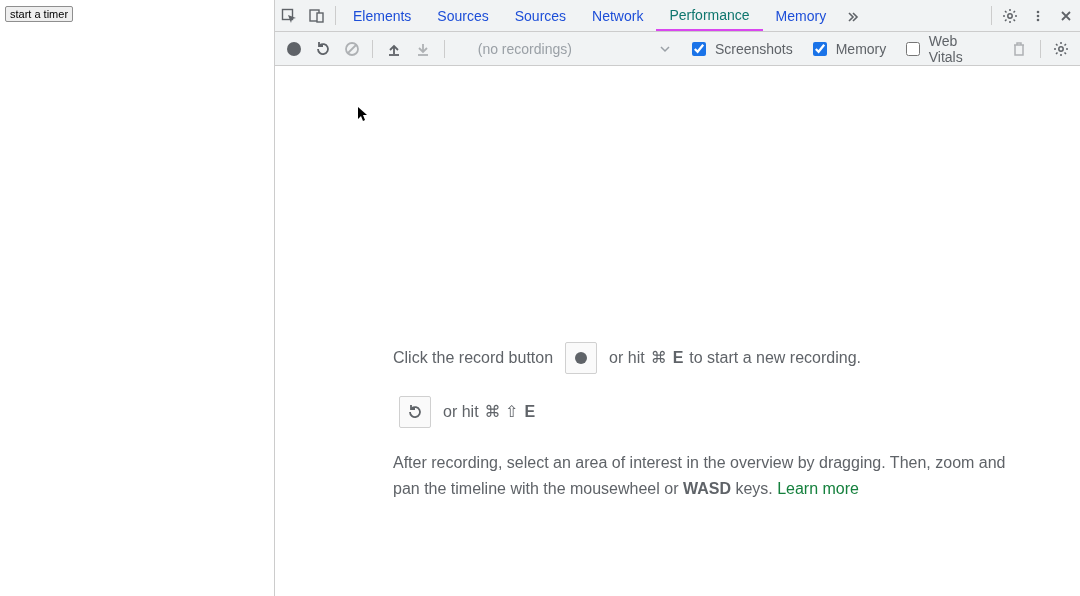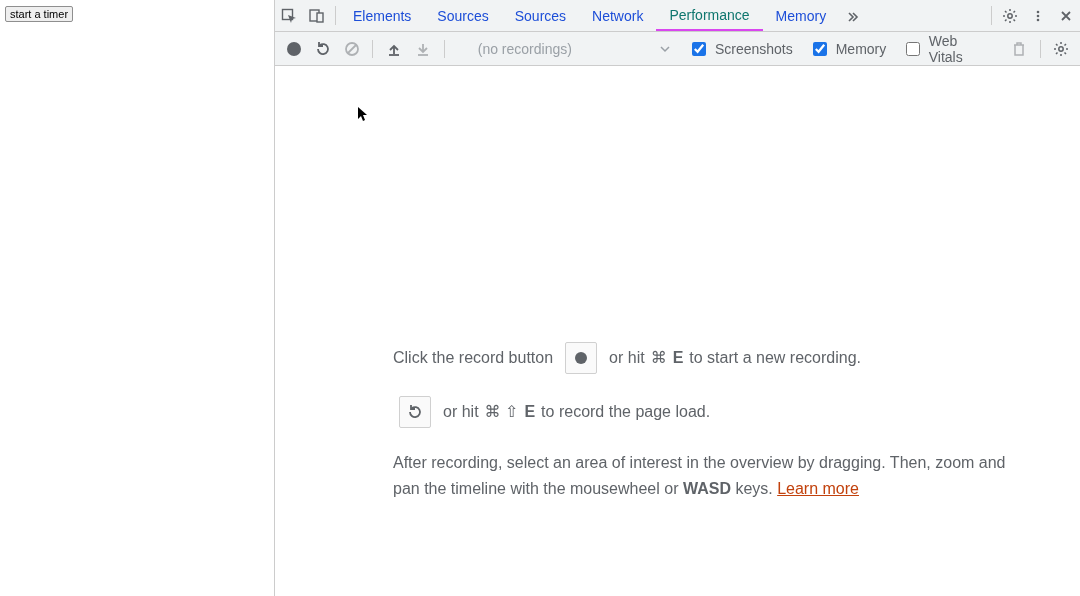--- a/index.html
+++ b/index.html
@@ -24,21 +24,21 @@
   .toolbar label.chk { display: flex; align-items: center; gap: 6px; color: #5f6368; font-size: 14px; cursor: pointer; margin: 0 6px; }
   .toolbar input[type=checkbox] { width: 14px; height: 14px; accent-color: #1a73e8; }
   .toolbar .spacer { flex: 1; }
   .content { flex: 1; background: #fff; position: relative; }
   .cursor { position: absolute; left: 82px; top: 40px; font-size: 12px; color: #000; pointer-events: none; }
   .hint { position: absolute; left: 118px; top: 276px; width: 620px; color: #5f6368; font-size: 16px; line-height: 1.6; }
   .hint .row { margin-bottom: 22px; display: flex; align-items: center; flex-wrap: wrap; gap: 6px; }
   .hint .inline-btn { display: inline-flex; align-items: center; justify-content: center; width: 32px; height: 32px; border: 1px solid #d0d0d0; background: #fafafa; border-radius: 2px; margin: 0 6px; }
   .hint .cmd { font-family: inherit; }
   .hint strong { color: #5f6368; font-weight: 700; }
-  .hint a { color: #c2410c; text-decoration: underline; cursor: pointer; }
+  .hint a { color: #15803d; cursor: pointer; }
   svg { display: block; }
   .record-dot { width: 14px; height: 14px; border-radius: 50%; background: #5f6368; }
   .record-dot.small { width: 12px; height: 12px; }
 </style>
 </head>
 <body>
 
 <div class="root">
 
   <div class="page-pane">
@@ -180,21 +180,20 @@
         <div class="row">
           <span class="inline-btn">
             <svg width="16" height="16" viewBox="0 0 16 16">
                 <path d="M3 8a5 5 0 1 0 1.8-3.8" fill="none" stroke="#5f6368" stroke-width="1.8"></path>
                 <path d="M4 1 L4 5 L8 5" fill="none" stroke="#5f6368" stroke-width="1.8"></path>
               </svg>
           </span>
           <span>or hit</span>
           <span class="cmd">⌘ ⇧</span>
           <strong>E</strong>
-          <span>to record the page load.</span>
         </div>
         <div>
           <span>After recording, select an area of interest in the overview by dragging. Then, zoom and pan the timeline with the mousewheel or </span><strong>WASD</strong><span> keys. </span><a>Learn more</a>
         </div>
       </div>
     </div>
   </div>
 </div>
 
 </body></html>

